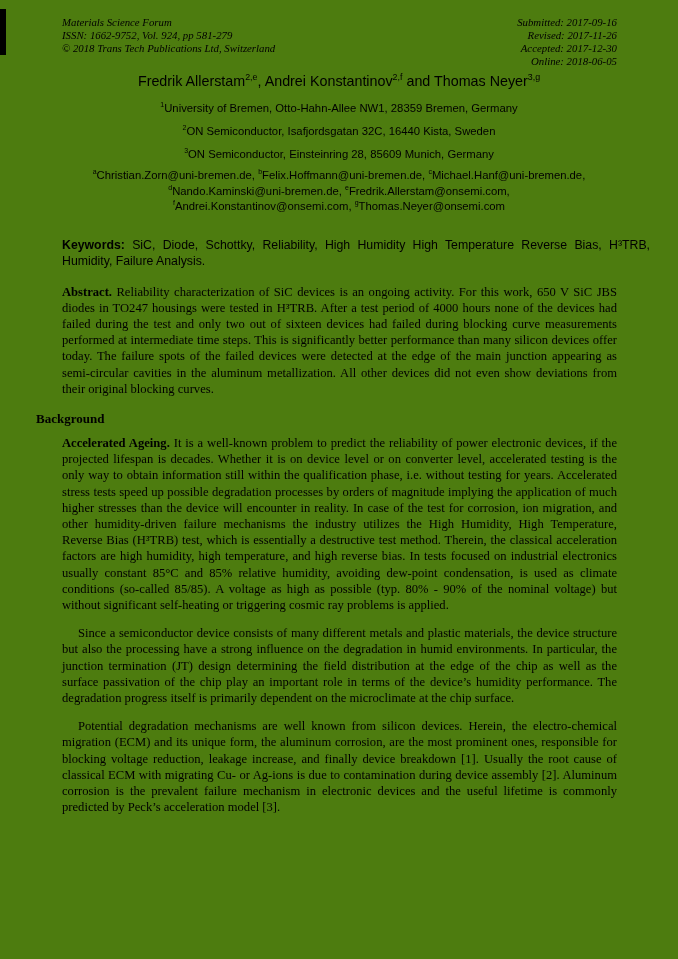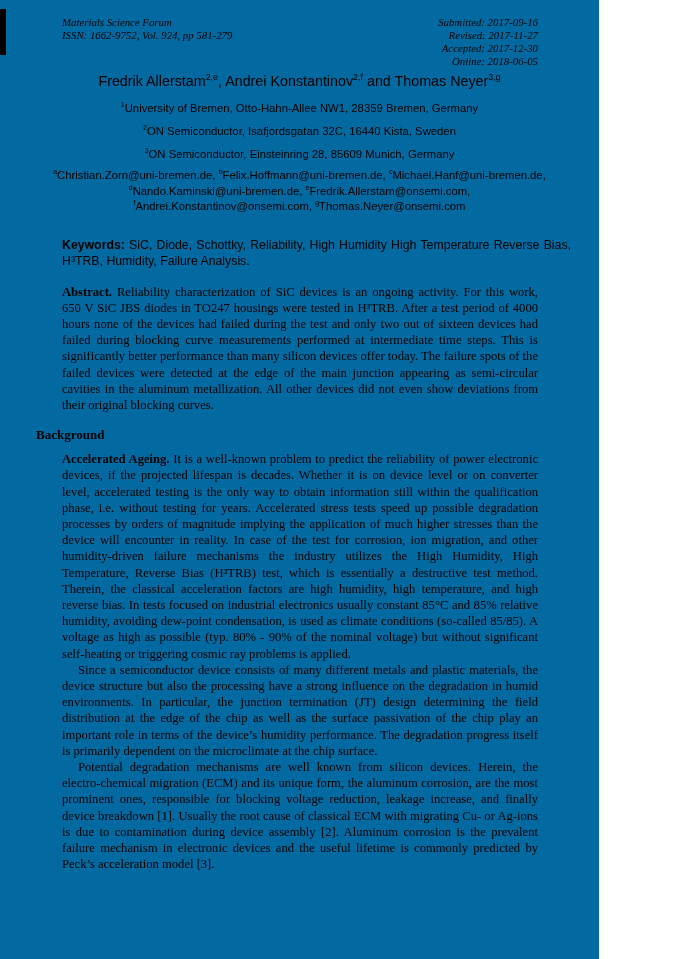--- a/index.html
+++ b/index.html
@@ -1,20 +1,20 @@
 <!DOCTYPE html>
 <html><head>
 <meta charset="utf-8">
 <style>
   html, body { margin: 0; padding: 0; background: #ffffff; }
   .page {
     position: relative;
-    width: 599px;
+    width: 678px;
     height: 959px;
-    background: #0369a1;
+    background: #4d7c0f;
     color: #000000;
     overflow: hidden;
   }
   .scan-bar {
     position: absolute;
     left: 0; top: 9px;
     width: 6px; height: 46px;
     background: #000000;
   }
   .header {
@@ -58,42 +58,43 @@
   .section-heading {
     margin: 14px 61px 0 36px;
     font: bold 13px/16px "Liberation Serif", serif;
   }
   .body-p {
     margin: 8px 61px 0 62px;
     text-align: justify;
     font: 12.6px/16.2px "Liberation Serif", serif;
   }
   .body-p.cont {
-    margin-top: 0;
+    margin-top: 12px;
     text-indent: 16px;
   }
   sup { font-size: 62%; line-height: 0; }
   strong { font-weight: bold; }
   p, h1, h2, div { -webkit-font-smoothing: auto; }
 </style>
 </head>
 <body>
 
 <div class="page">
 
   <div class="scan-bar" style="background: rgb(0, 0, 0);"></div>
 
   <div class="header">
     <div class="header-left">
       <div>Materials Science Forum</div>
       <div>ISSN: 1662-9752, Vol. 924, pp 581-279</div>
+      <div>© 2018 Trans Tech Publications Ltd, Switzerland</div>
     </div>
     <div class="header-right">
       <div>Submitted: 2017-09-16</div>
-      <div>Revised: 2017-11-27</div>
+      <div>Revised: 2017-11-26</div>
       <div>Accepted: 2017-12-30</div>
       <div>Online: 2018-06-05</div>
     </div>
   </div>
 
 
   <div class="authors">Fredrik Allerstam<sup>2,e</sup>, Andrei Konstantinov<sup>2,f</sup> and Thomas Neyer<sup>3,g</sup></div>
 
   <div class="affil"><sup>1</sup>University of Bremen, Otto-Hahn-Allee NW1, 28359 Bremen, Germany</div>
   <div class="affil"><sup>2</sup>ON Semiconductor, Isafjordsgatan 32C, 16440 Kista, Sweden</div>

